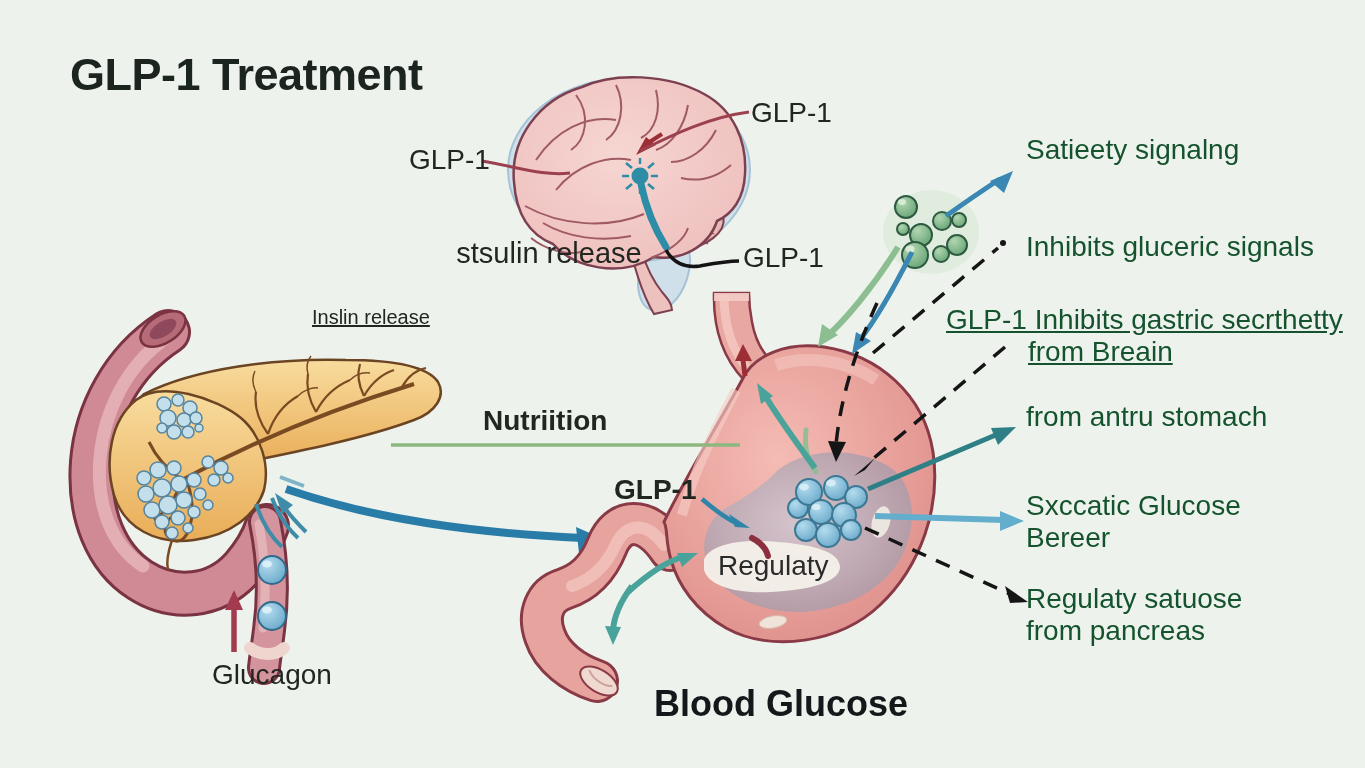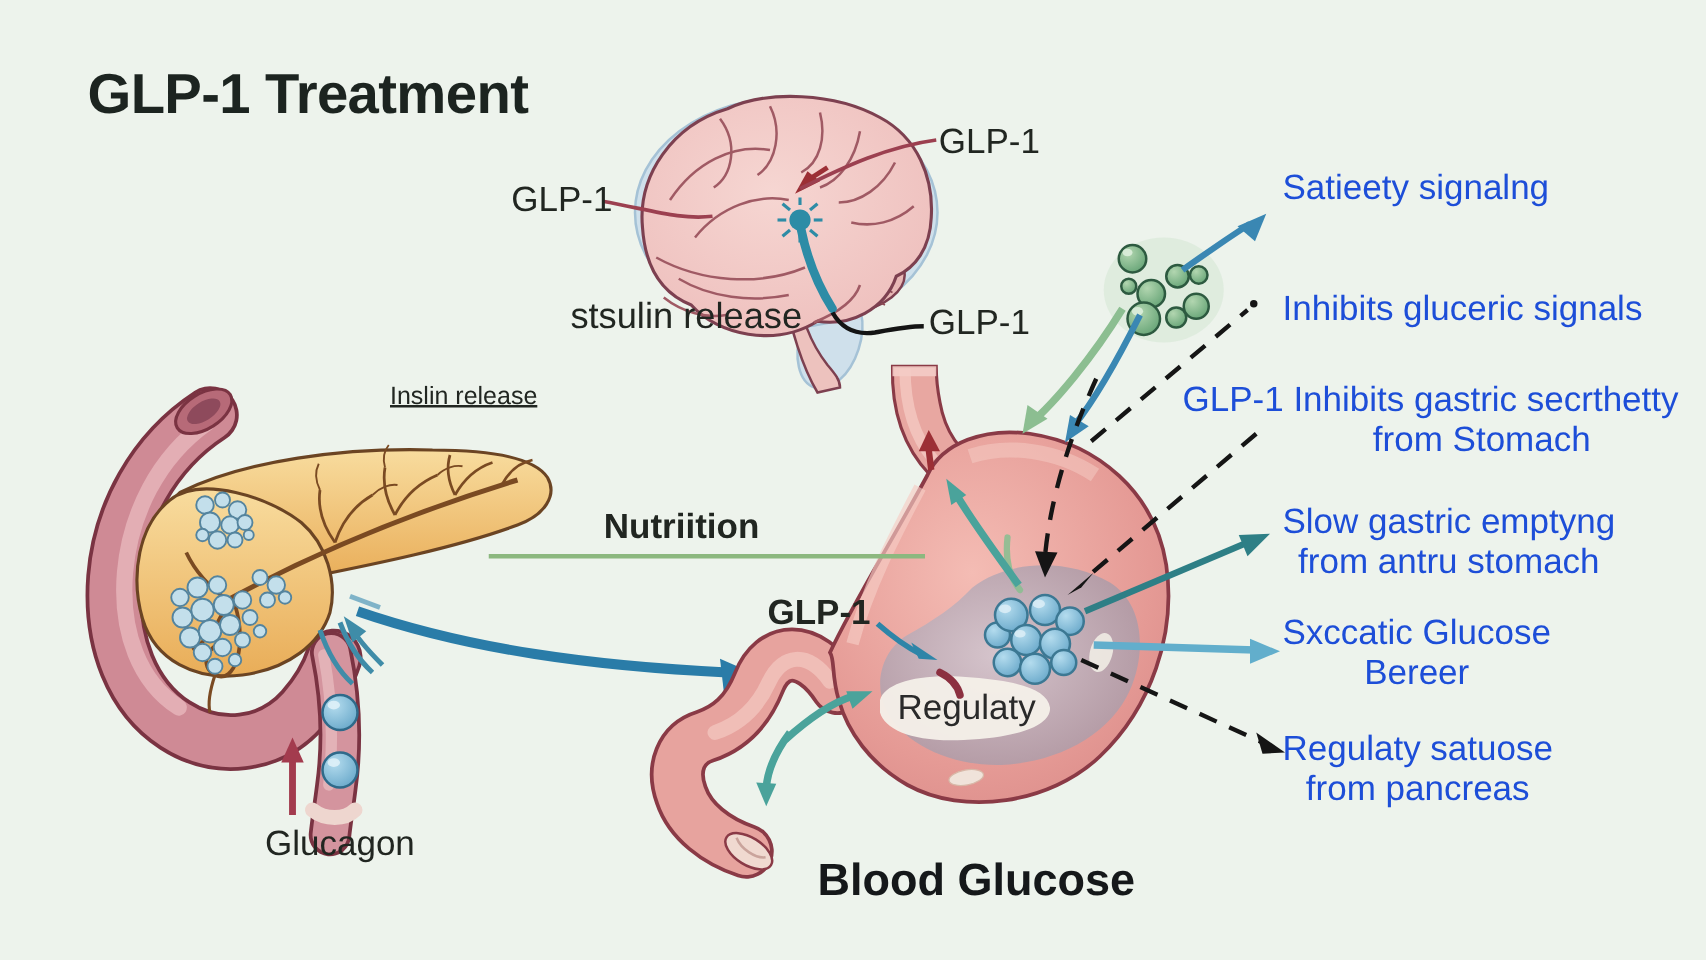--- a/index.html
+++ b/index.html
@@ -13,24 +13,24 @@
   .glp1-topright{left:735px;top:97px;}
   .glp1-brainstem{left:727px;top:242px;}
   .brain-caption{left:400px;top:238px;width:266px;text-align:center;white-space:normal;line-height:31px;font-size:29px;}
   .inslin-release{left:296px;top:301px;font-size:20px;text-decoration:underline;}
   .nutrition{left:467px;top:405px;font-weight:bold;}
   .glp1-center{left:598px;top:474px;font-weight:bold;}
   .insulin-glucagon{left:293px;top:558px;font-size:29px;}
   .glucagon{left:196px;top:659px;}
   .gluccose{left:702px;top:550px;color:#2a2a2a;}
   .blood-glucose{left:638px;top:688px;font-size:36px;font-weight:bold;color:#15181a;}
-  .fx{position:absolute;left:1010px;color:#1d4ed8;font-size:28px;line-height:32px;white-space:nowrap;text-align:center;}
+  .fx{position:absolute;left:1010px;color:#14532d;font-size:28px;line-height:32px;white-space:nowrap;}
   .fx1{top:134px;}
   .fx2{top:231px;}
-  .fx3{top:304px;left:930px;}
+  .fx3{top:304px;left:930px;text-decoration:underline;}
   .fx3 .l2{padding-left:82px;}
   .fx4{top:401px;}
   .fx5{top:490px;}
   .fx6{top:583px;}
 </style>
 </head>
 <body>
 
 <div class="stage">
 
@@ -339,24 +339,23 @@
 <div class="lbl gluccose">Regulaty</div>
 
 <div class="fx fx1">
   <div class="l1">Satieety signalng</div>
 </div>
 <div class="fx fx2">
   <div class="l1">Inhibits gluceric signals</div>
 </div>
 <div class="fx fx3">
   <div class="l1">GLP-1 Inhibits gastric secrthetty</div>
-  <div class="l2">from Stomach</div>
+  <div class="l2">from Breain</div>
 </div>
 <div class="fx fx4">
-  <div class="l1">Slow gastric emptyng</div>
   <div class="l2">from antru stomach</div>
 </div>
 <div class="fx fx5">
   <div class="l1">Sxccatic Glucose</div>
   <div class="l2">Bereer</div>
 </div>
 <div class="fx fx6">
   <div class="l1">Regulaty satuose</div>
   <div class="l2">from pancreas</div>
 </div>

